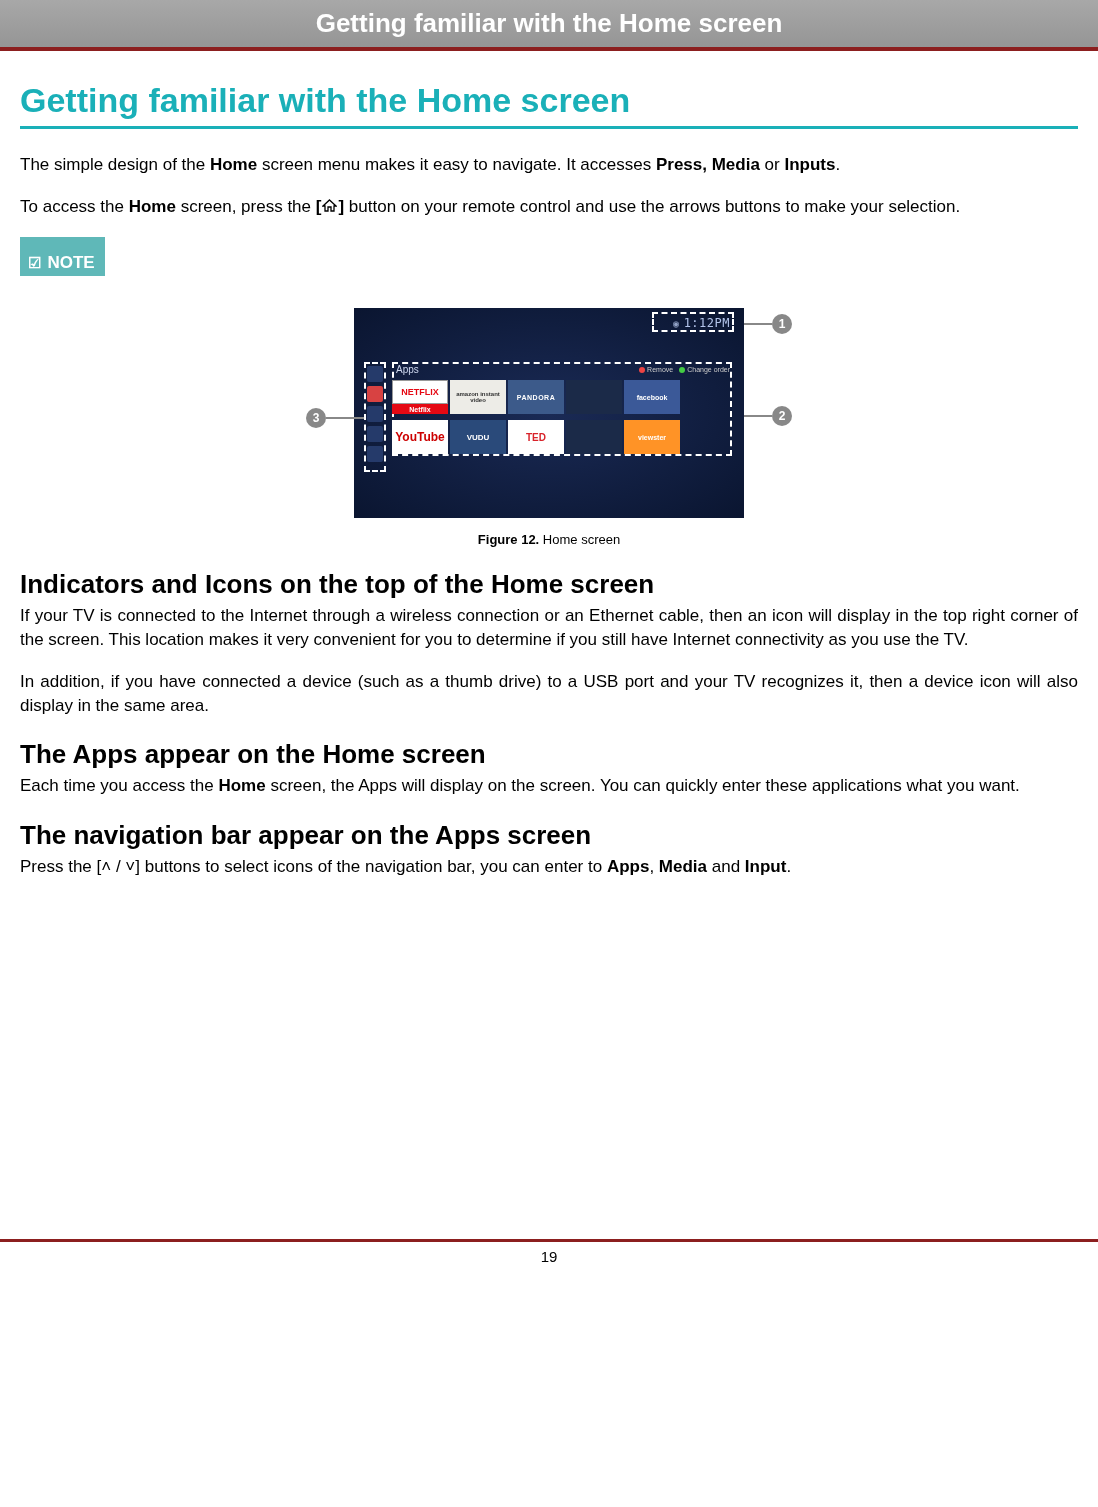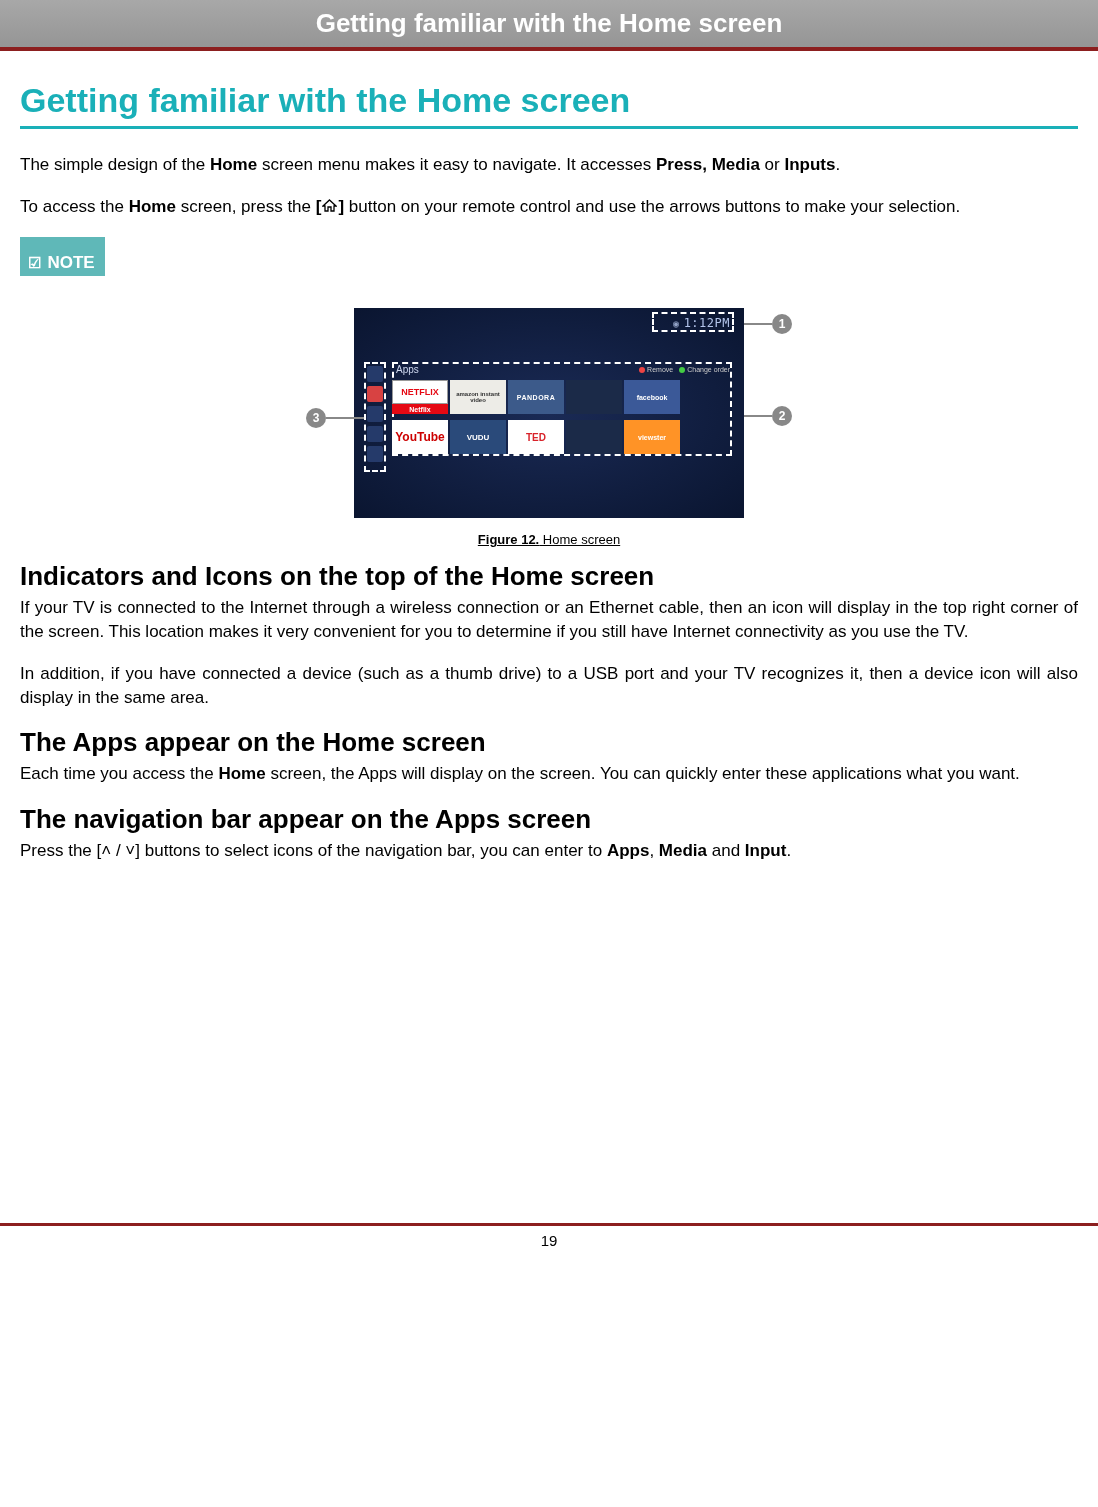--- a/index.html
+++ b/index.html
@@ -115,23 +115,23 @@
   .dot { display:inline-block; width:6px; height:6px; border-radius:50%; margin-right:2px; vertical-align:middle; }
   .dot-red{background:#e44;} .dot-green{background:#4c4;}
   .callout { position: absolute; display: flex; align-items: center; }
   .callout-line { height: 2px; background: #888; }
   .callout-num {
     width: 20px; height: 20px; border-radius: 50%;
     background: #888; color: #fff;
     font-size: 12px; font-weight: bold;
     display: flex; align-items: center; justify-content: center;
   }
-  .figure-caption { font-size: 13px; margin-top: 14px; text-decoration: underline; }
+  .figure-caption { font-size: 13px; margin-top: 14px; }
   .figure-caption b { font-weight: bold; }
-  h2.subhead { font-size: 26px; font-weight: bold; margin-top: 14px; margin-bottom: 4px; }
+  h2.subhead { font-size: 26px; font-weight: bold; margin-top: 22px; margin-bottom: 4px; }
   .justify { text-align: justify; max-width: 1058px; }
   .footer-rule { height: 3px; background: #8c1f1f; margin-top: 360px; }
   .page-num { text-align: center; font-size: 15px; padding: 6px 11px; }
 </style>
 </head>
 <body>
 
 <div class="header-bar">
   <span>Getting familiar with the Home screen</span>
 </div>

